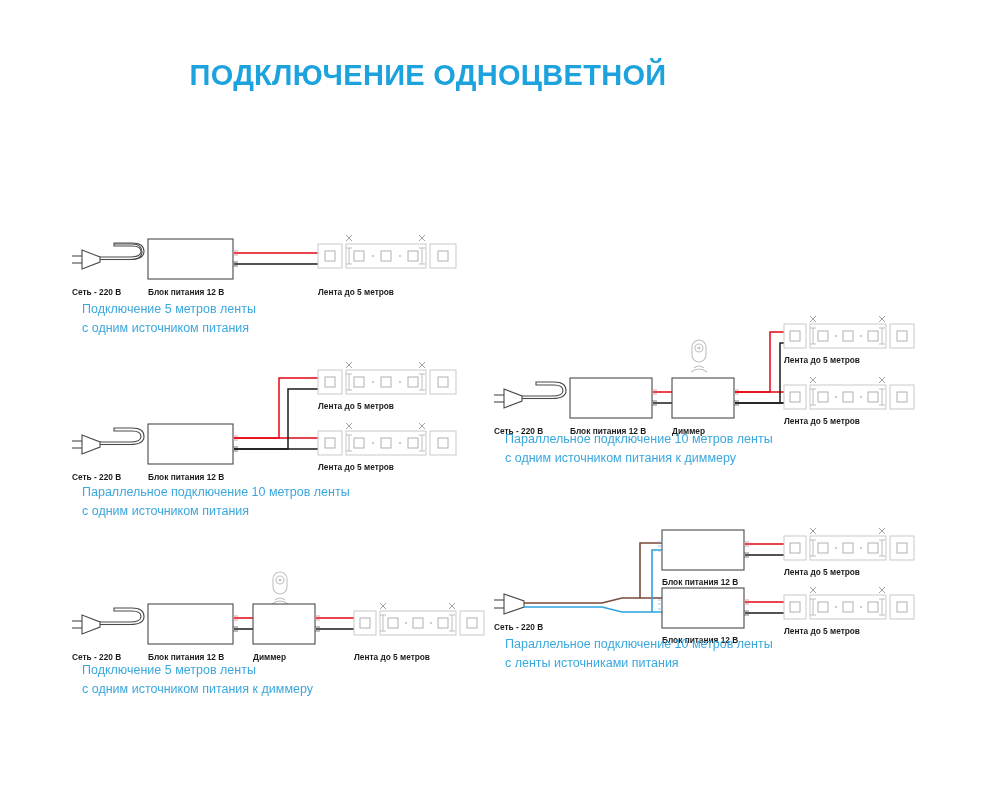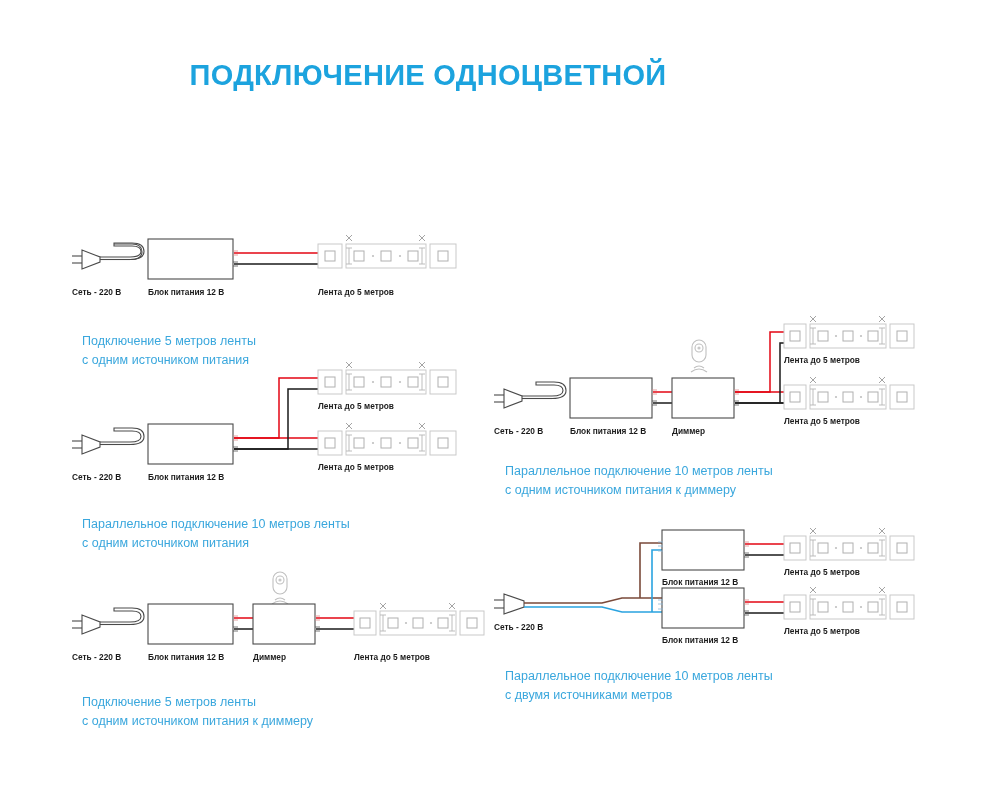--- a/index.html
+++ b/index.html
@@ -11,21 +11,20 @@
   #title{
     position:absolute;left:0;top:58px;width:856px;text-align:center;
     color:#1ca3de;font-weight:bold;font-size:29px;line-height:34px;
     letter-spacing:.3px;
   }
   #title .ln{display:block;}
   .diagram{position:absolute;}
   .caption{
     position:absolute;color:#3aa7dd;font-size:12.5px;line-height:19px;
     white-space:nowrap;
-    margin-top:32px;
   }
   .caption .ln{display:block;}
   .lbl{
     position:absolute;color:#1b1b1b;font-size:8.3px;font-weight:bold;
     white-space:nowrap;line-height:10px;
   }
   svg{display:block;overflow:visible;}
 </style>
 </head>
 <body>
@@ -487,14 +486,14 @@
     </g>
   </svg>
   <span class="lbl" style="left:170px;top:55px;">Блок питания 12 В</span>
   <span class="lbl" style="left:292px;top:45px;">Лента до 5 метров</span>
   <span class="lbl" style="left:2px;top:100px;">Сеть - 220 В</span>
   <span class="lbl" style="left:170px;top:113px;">Блок питания 12 В</span>
   <span class="lbl" style="left:292px;top:104px;">Лента до 5 метров</span>
 </div>
 <div class="caption" style="left:505px;top:635px;">
   <span class="ln">Параллельное подключение 10 метров ленты</span>
-  <span class="ln">с двумя источниками метров</span>
+  <span class="ln">с ленты источниками питания</span>
 </div>
 
 </body></html>

